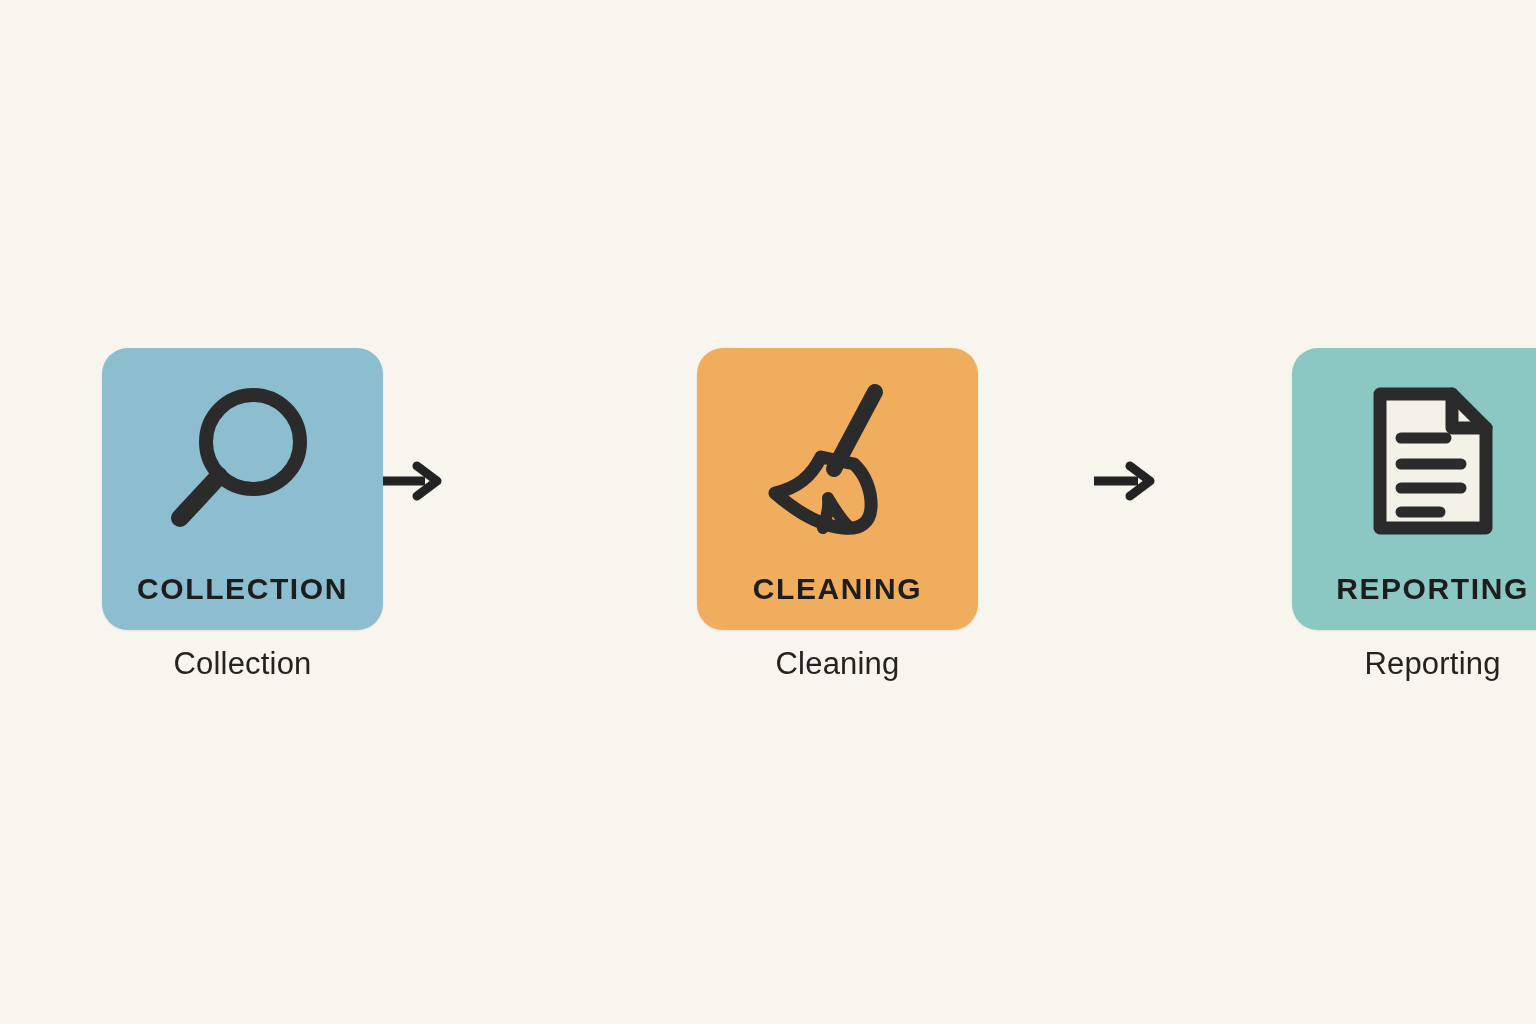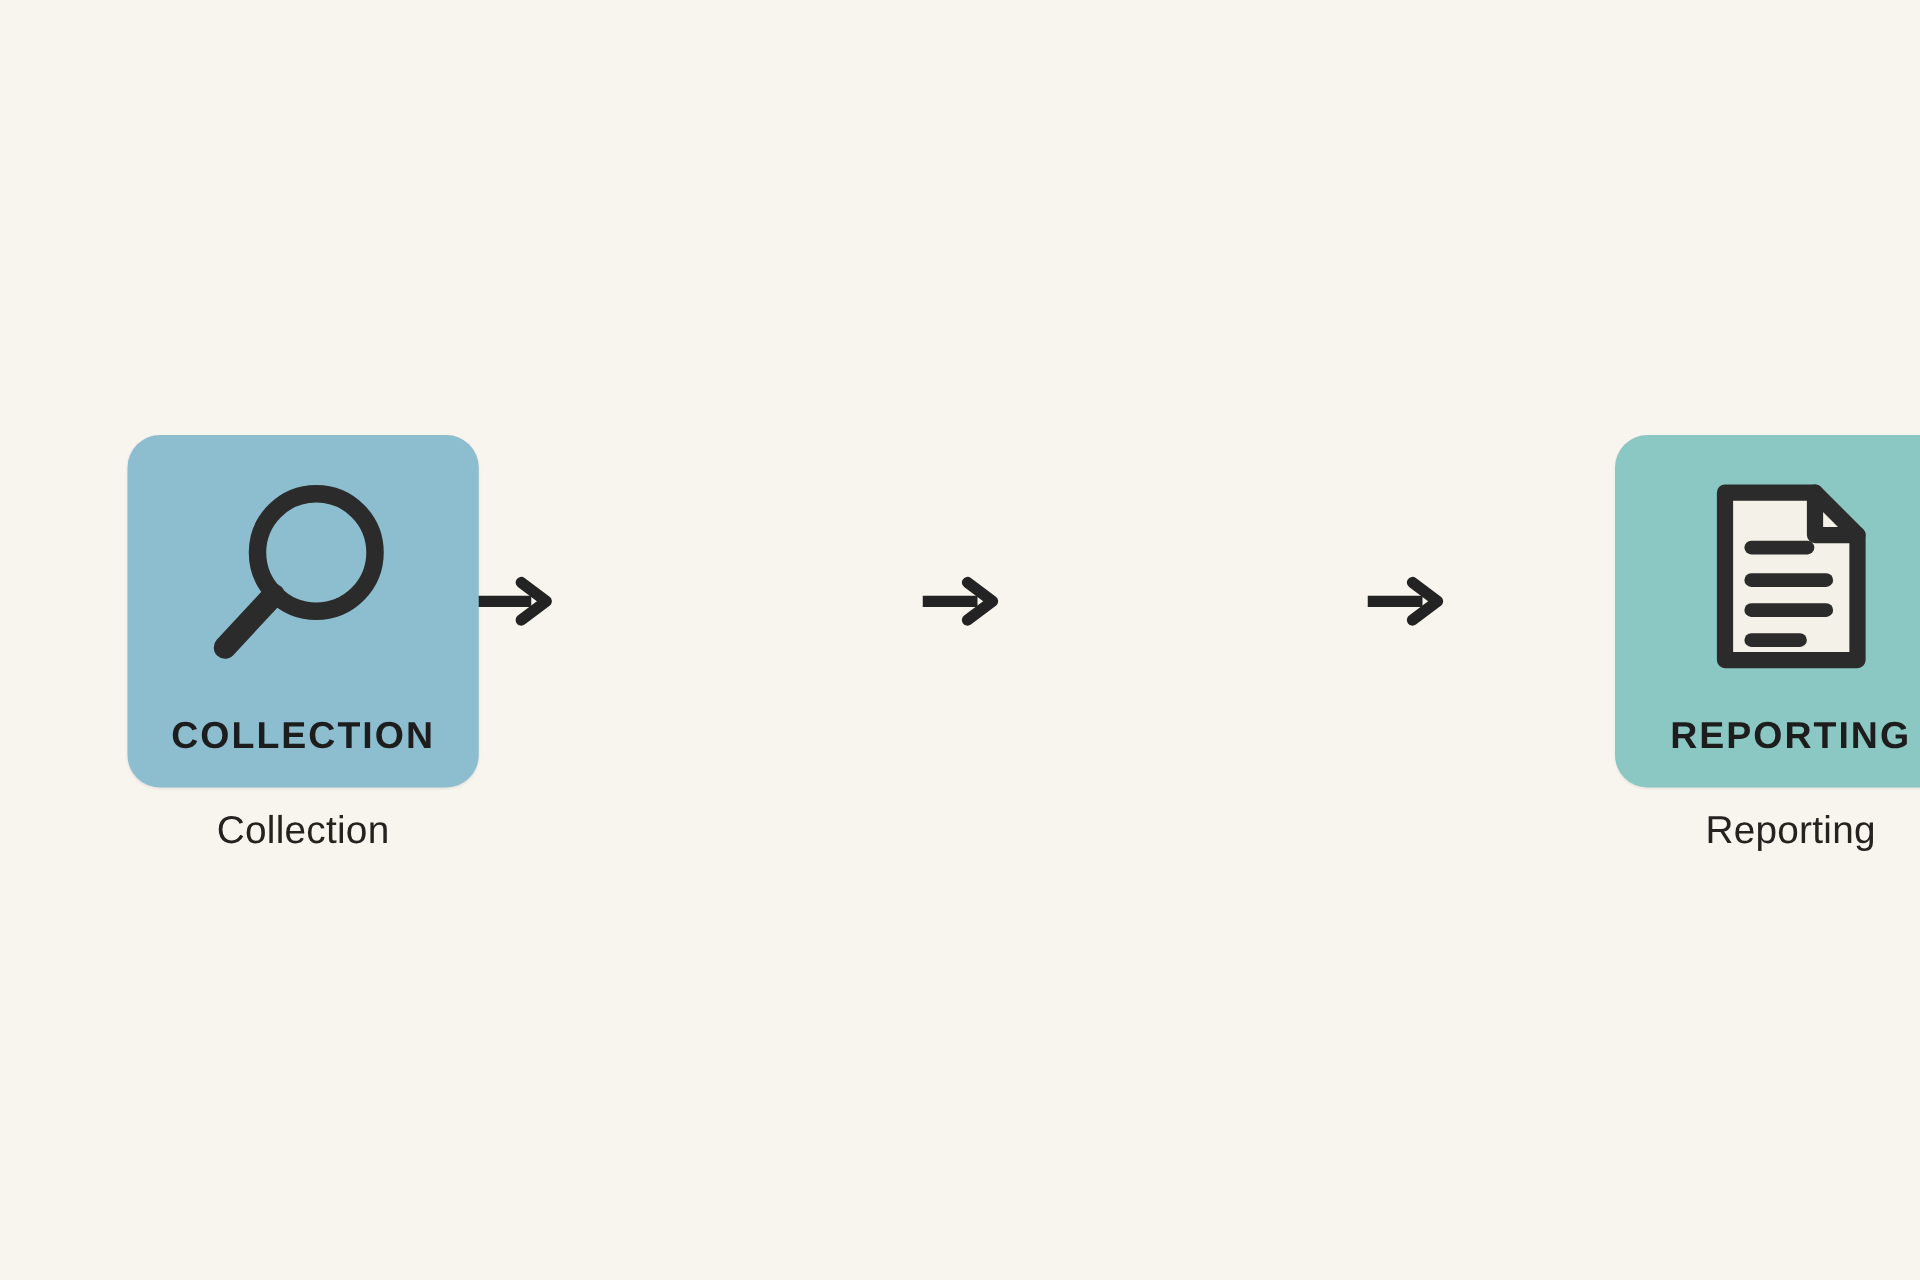--- a/index.html
+++ b/index.html
@@ -136,20 +136,33 @@
           <svg width="170" height="170" viewBox="0 0 170 170">
             <circle cx="95" cy="66" r="47" fill="none" stroke="#2b2b2b" stroke-width="14"></circle>
             <path d="M61 100 L22 142" stroke="#2b2b2b" stroke-width="18" stroke-linecap="round" fill="none"></path>
           </svg>
         </div>
         <div class="card-title">COLLECTION</div>
       </div>
       <div class="step-caption">Collection</div>
     </div>
 
+    <div class="step">
+      <div class="step-card" style="background:#f0ad5e">
+        <div class="step-icon">
+          <svg width="170" height="170" viewBox="0 0 170 170">
+            <path d="M122 16 L81 93" stroke="#2b2b2b" stroke-width="16" stroke-linecap="round" fill="none"></path>
+            <path d="M68 81 C58 101 44 112 22 117 C46 138 70 150 90 152 C108 154 117 146 118 132 C119 115 112 98 101 88 Z" fill="none" stroke="#2b2b2b" stroke-width="13" stroke-linejoin="round" stroke-linecap="round"></path>
+            <path d="M70 152 C74 141 76 131 75 122 C82 134 88 143 95 150" fill="none" stroke="#2b2b2b" stroke-width="12" stroke-linejoin="round" stroke-linecap="round"></path>
+          </svg>
+        </div>
+        <div class="card-title">CLEANING</div>
+      </div>
+      <div class="step-caption">Cleaning</div>
+    </div>
 
 
     <div class="step">
       <div class="step-card" style="background:#8cc8c3">
         <div class="step-icon">
           <svg width="170" height="170" viewBox="0 0 170 170">
             <path d="M32 18 H104 L138 52 V152 H32 Z" fill="#f4f1e8" stroke="#2b2b2b" stroke-width="13" stroke-linejoin="round" stroke-linecap="round"></path>
             <path d="M104 18 V52 H138" fill="none" stroke="#2b2b2b" stroke-width="13" stroke-linejoin="round" stroke-linecap="round"></path>
             <path d="M53 62 H98" stroke="#2b2b2b" stroke-width="11" stroke-linecap="round"></path>
             <path d="M53 88 H113" stroke="#2b2b2b" stroke-width="11" stroke-linecap="round"></path>

